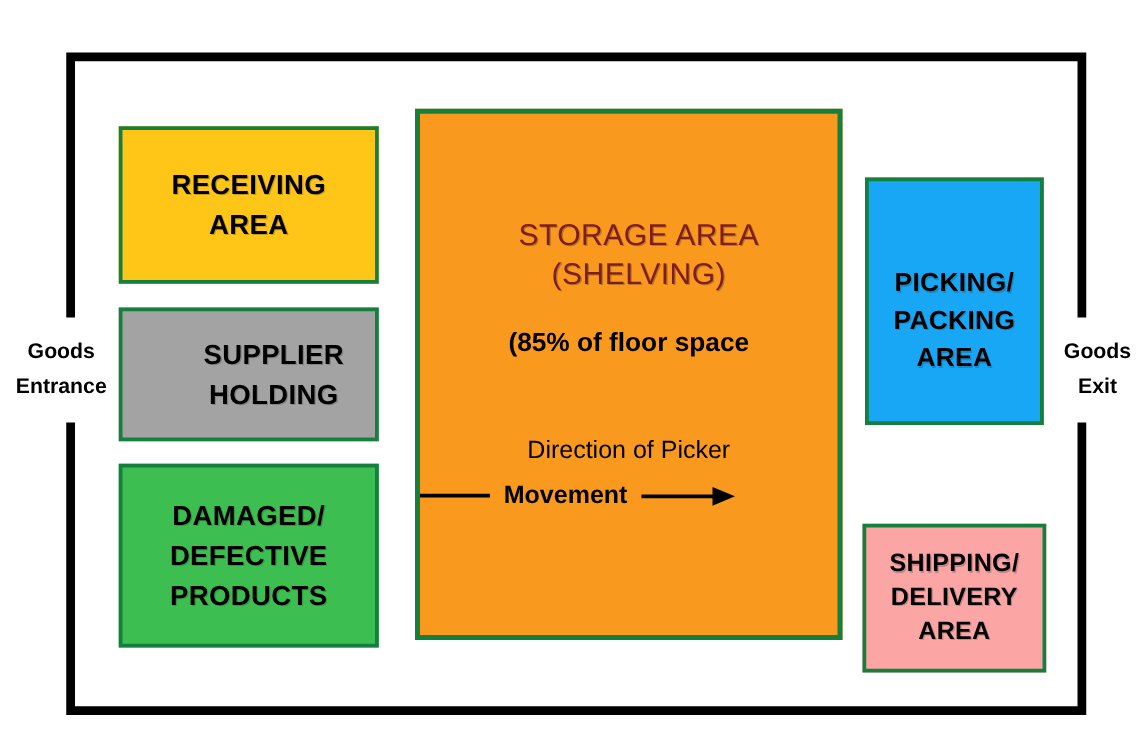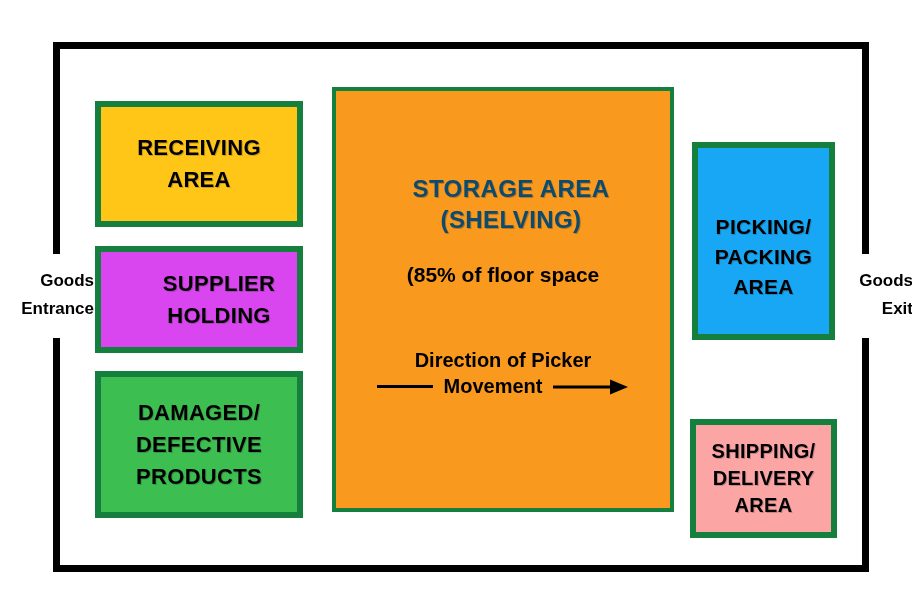--- a/index.html
+++ b/index.html
@@ -32,32 +32,32 @@
   .gap-left  { left: 51px; }
   .gap-right { left: 859px; }
 
   
   .side-label {
     position: absolute;
     top: 267px;
     font-size: 17px;
     font-weight: 700;
     color: #000000;
-    text-align: right;
+    text-align: center;
     line-height: 28px;
     white-space: pre-line;
   }
   .entrance { left: 4px;  width: 90px; }
   .exit     { left: 843px; width: 70px; }
 
   
   .area {
     position: absolute;
     box-sizing: border-box;
-    border: 6px solid #15803d;
+    border: 3px solid #15803d;
     display: flex;
     align-items: center;
     justify-content: center;
     text-align: center;
   }
   .area .lbl {
     font-weight: 700;
     color: #000000;
     white-space: pre-line;
     letter-spacing: 0.3px;
@@ -76,52 +76,52 @@
   .box-storage {
     left: 332px; top: 87px; width: 342px; height: 425px;
     border-width: 4px;
     display: block;
   }
   .storage-title {
     position: absolute;
     left: 16px; right: 0; top: 82px;
     text-align: center;
     font-size: 24px;
-    font-weight: 700;
+    font-weight: 400;
     line-height: 31px;
     letter-spacing: 0.4px;
     white-space: pre-line;
-    color: #0c4a6e;
+    color: #7f1d1d;
     text-shadow: 1px 1px 0 rgba(40,40,40,0.3);
   }
   .storage-subtitle {
     position: absolute;
     left: 0; right: 0; top: 172px;
     text-align: center;
     font-size: 21px;
     font-weight: 700;
     color: #000000;
   }
   .direction-block {
     position: absolute;
     left: 0; right: 0; top: 256px;
     text-align: center;
     color: #000000;
   }
   .direction-caption {
     font-size: 20px;
-    font-weight: 700;
+    font-weight: 400;
     line-height: 27px;
   }
   .direction-row {
     display: flex;
     align-items: center;
-    justify-content: center;
+    justify-content: flex-start;
     gap: 11px;
-    margin-top: 1px;
+    margin-top: 11px;
   }
   .direction-word {
     font-size: 20px;
     font-weight: 700;
   }
   .line-seg {
     display: inline-block;
     width: 56px; height: 3px;
     background: #000000;
   }
@@ -140,21 +140,21 @@
 Entrance</div>
 
   <div class="side-label exit">Goods
 Exit</div>
 
   <div class="area box-receiving" style="background-color: rgb(255, 198, 23);">
     <div class="lbl">RECEIVING
 AREA</div>
   </div>
 
-  <div class="area box-supplier" style="background-color: #d946ef; padding-left: 40px;">
+  <div class="area box-supplier" style="background-color: #a3a3a3; padding-left: 40px;">
     <div class="lbl">SUPPLIER
 HOLDING</div>
   </div>
 
   <div class="area box-damaged" style="background-color: rgb(61, 190, 80);">
     <div class="lbl">DAMAGED/
 DEFECTIVE
 PRODUCTS</div>
   </div>
 

